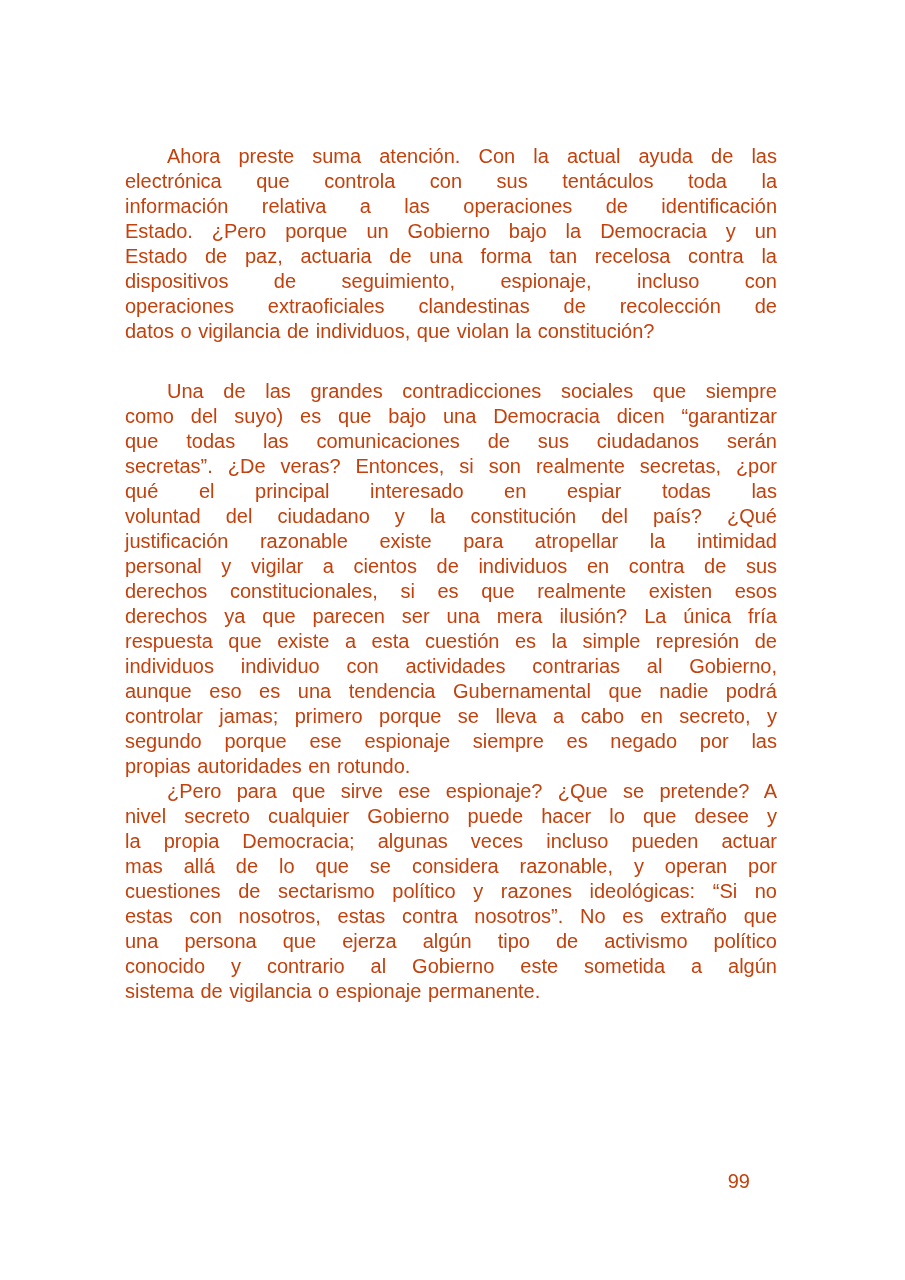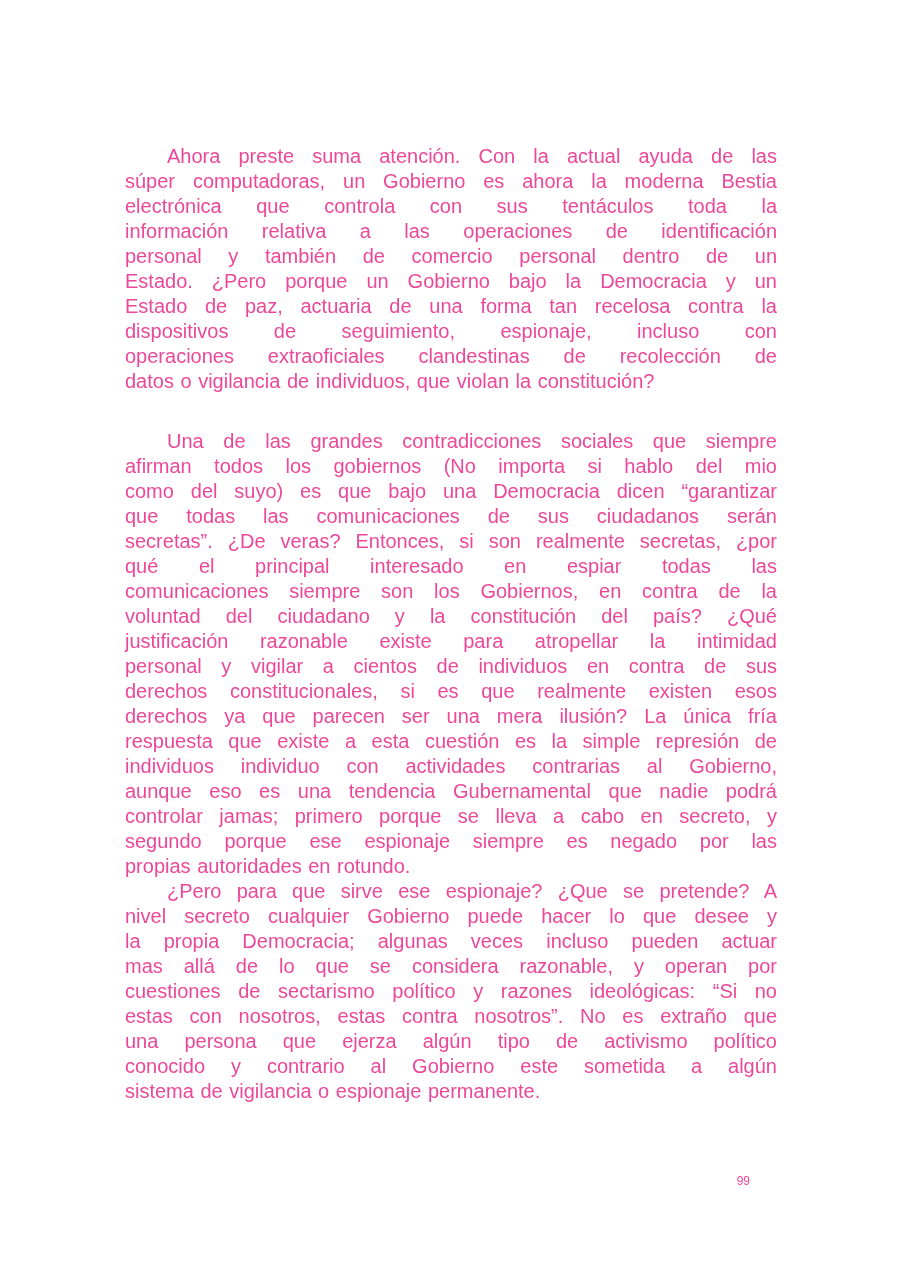--- a/index.html
+++ b/index.html
@@ -5,21 +5,21 @@
   html, body {
     margin: 0;
     padding: 0;
     background: #ffffff;
   }
   .page {
     position: relative;
     width: 905px;
     height: 1280px;
     background: #ffffff;
-    color: #ec4899;
+    color: #c2410c;
     font-family: "Liberation Sans", "DejaVu Sans", sans-serif;
     font-size: 20px;
     line-height: 25px;
     overflow: hidden;
   }
   .text-block {
     position: absolute;
     left: 125px;
     top: 144px;
     width: 652px;
@@ -37,48 +37,44 @@
   }
   .gap-before {
     margin-top: 35px;
   }
   .page-number {
     position: absolute;
     left: 690px;
     top: 1169px;
     width: 60px;
     text-align: right;
-    font-size: 12px;
+    font-size: 20px;
   }
 </style>
 </head>
 <body>
 
 <div class="page">
   <div class="text-block">
     <div class="para">
         <div class="line">Ahora preste suma atención. Con la actual ayuda de las</div>
-        <div class="line">súper computadoras, un Gobierno es ahora la moderna Bestia</div>
         <div class="line">electrónica que controla con sus tentáculos toda la</div>
         <div class="line">información relativa a las operaciones de identificación</div>
-        <div class="line">personal y también de comercio personal dentro de un</div>
         <div class="line">Estado. ¿Pero porque un Gobierno bajo la Democracia y un</div>
         <div class="line">Estado de paz, actuaria de una forma tan recelosa contra la</div>
         <div class="line">dispositivos de seguimiento, espionaje, incluso con</div>
         <div class="line">operaciones extraoficiales clandestinas de recolección de</div>
         <div class="line">datos o vigilancia de individuos, que violan la constitución?</div>
       </div>
     <div class="para gap-before">
         <div class="line">Una de las grandes contradicciones sociales que siempre</div>
-        <div class="line">afirman todos los gobiernos (No importa si hablo del mio</div>
         <div class="line">como del suyo) es que bajo una Democracia dicen “garantizar</div>
         <div class="line">que todas las comunicaciones de sus ciudadanos serán</div>
         <div class="line">secretas”. ¿De veras? Entonces, si son realmente secretas, ¿por</div>
         <div class="line">qué el principal interesado en espiar todas las</div>
-        <div class="line">comunicaciones siempre son los Gobiernos, en contra de la</div>
         <div class="line">voluntad del ciudadano y la constitución del país? ¿Qué</div>
         <div class="line">justificación razonable existe para atropellar la intimidad</div>
         <div class="line">personal y vigilar a cientos de individuos en contra de sus</div>
         <div class="line">derechos constitucionales, si es que realmente existen esos</div>
         <div class="line">derechos ya que parecen ser una mera ilusión? La única fría</div>
         <div class="line">respuesta que existe a esta cuestión es la simple represión de</div>
         <div class="line">individuos individuo con actividades contrarias al Gobierno,</div>
         <div class="line">aunque eso es una tendencia Gubernamental que nadie podrá</div>
         <div class="line">controlar jamas; primero porque se lleva a cabo en secreto, y</div>
         <div class="line">segundo porque ese espionaje siempre es negado por las</div>

